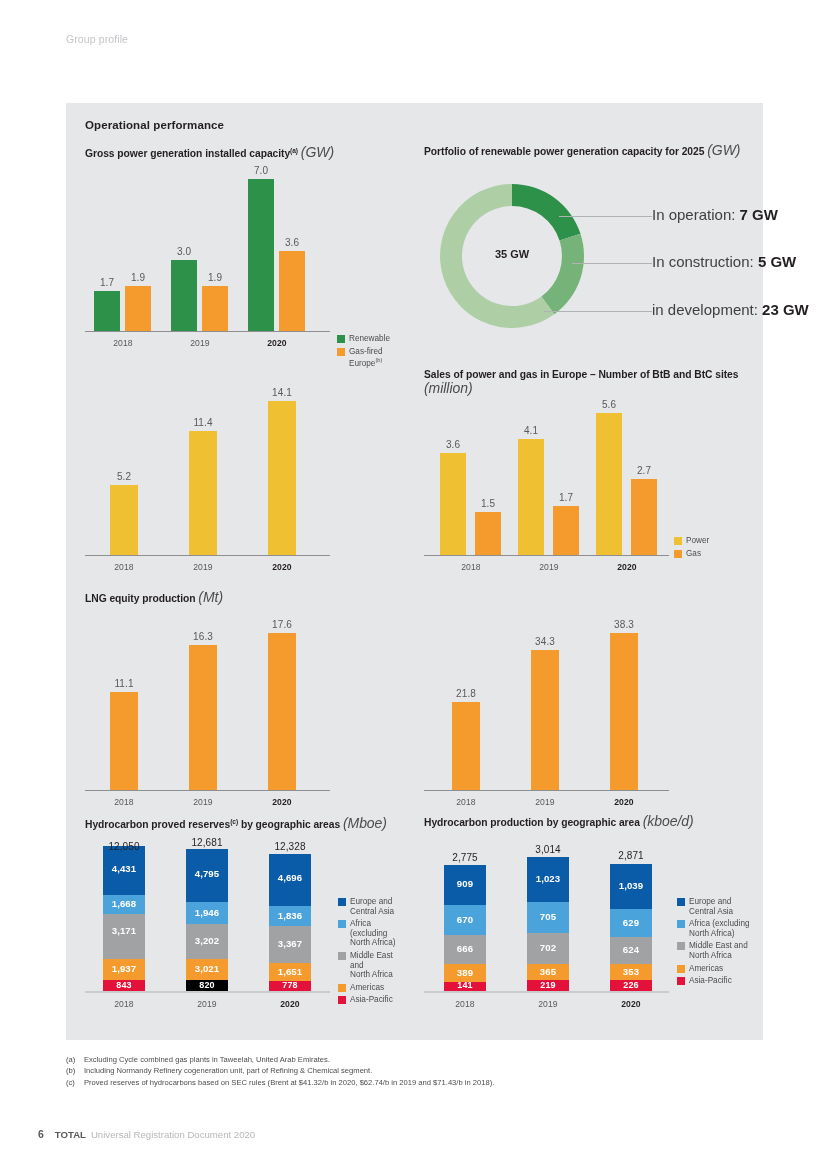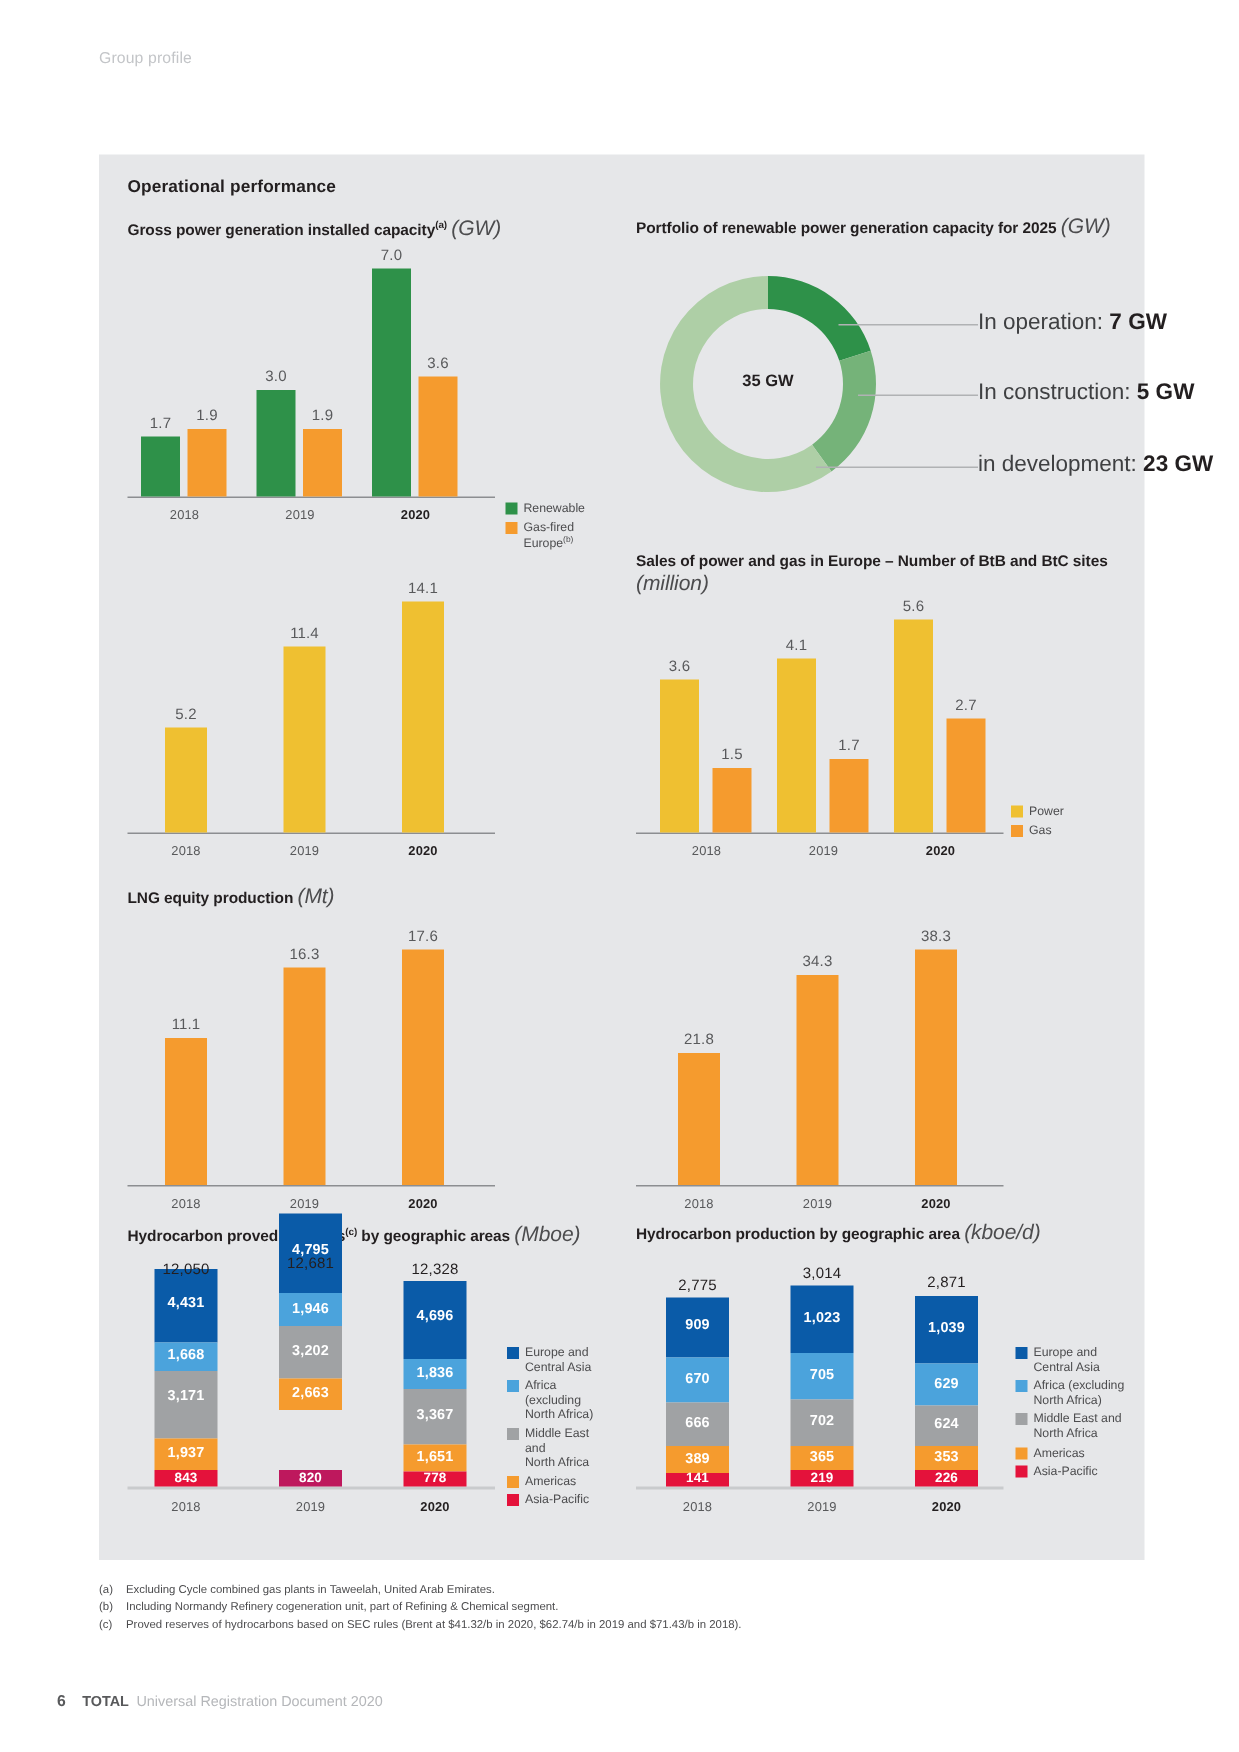--- a/index.html
+++ b/index.html
@@ -304,23 +304,23 @@
         <div style="position:relative; height:53px; background:#0a5ba8;">
             <span class="seg-label" style="top:19px;">4,795</span>
           </div>
         <div style="position:relative; height:22px; background:#4ba3dc;">
             <span class="seg-label" style="top:5px;">1,946</span>
           </div>
         <div style="position:relative; height:35px; background:#a0a2a4;">
             <span class="seg-label" style="top:11px;">3,202</span>
           </div>
         <div style="position:relative; height:21px; background:#f59b2e;">
-            <span class="seg-label" style="top:4px;">2,663</span>
-          </div>
-        <div style="position:relative; height:11px; background:#be185d;margin-top:40px;">
+            <span class="seg-label" style="top:4px;">3,021</span>
+          </div>
+        <div style="position:relative; height:11px; background:#000000;">
             <span class="seg-label" style="top:0px; font-size:9px;">820</span>
           </div>
       </div>
       <div class="stack-total" style="left:94px; width:56px; bottom:145px;">12,681</div>
 
       <div style="position:absolute; left:184px; bottom:2px; width:42px;">
         <div style="position:relative; height:52px; background:#0a5ba8;">
             <span class="seg-label" style="top:18px;">4,696</span>
           </div>
         <div style="position:relative; height:20px; background:#4ba3dc;">

